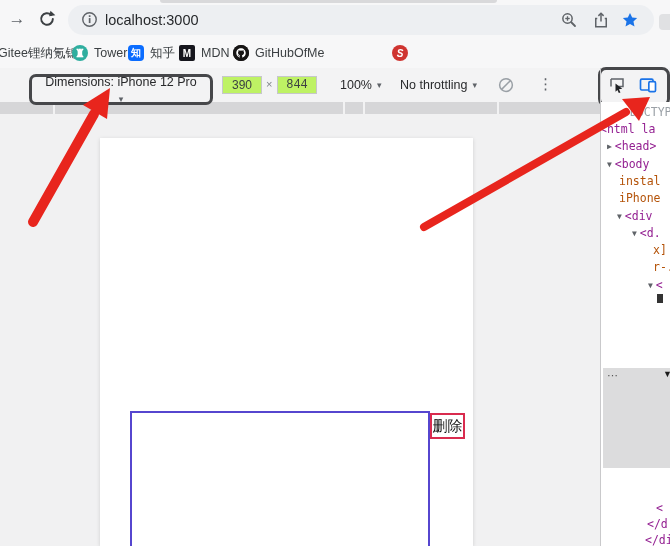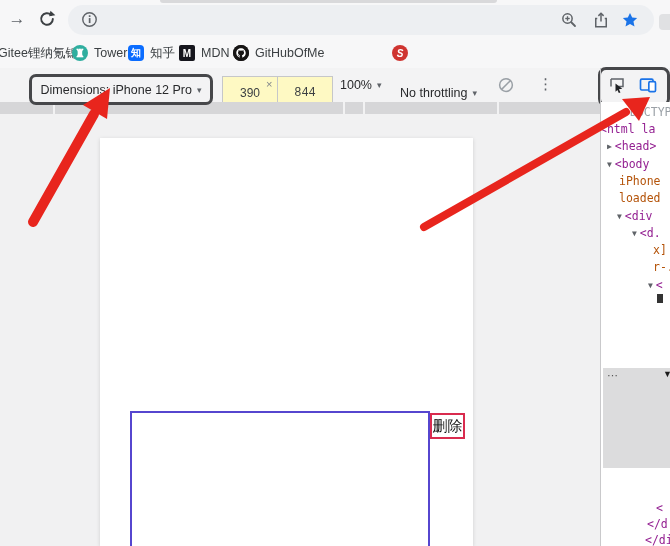--- a/index.html
+++ b/index.html
@@ -28,29 +28,29 @@
          font-size:10px;font-weight:bold;color:#fff;flex:0 0 16px;}
   .ic-tower{background:#2fae9f;border-radius:8px;font-size:11px;}
   .ic-zhihu{background:#0a6cff;}
   .ic-mdn{background:#16161d;border-radius:2px;}
   .ic-github{background:#171515;border-radius:8px;}
   .ic-css{background:#cf3430;border-radius:8px;font-style:italic;}
 
   
   .devbar{position:absolute;top:68px;left:0;width:670px;height:34px;background:#f3f3f4;border-bottom:1px solid #d6d6d8;}
   .dims-annot{position:absolute;left:29px;top:6px;width:178px;height:25px;border:3px solid #46474a;border-radius:7px;
-              display:flex;align-items:center;justify-content:center;gap:5px;background:transparent;z-index:3;}
+              display:flex;align-items:center;justify-content:center;gap:5px;background:transparent;z-index:3;flex-direction:column;}
   .dims-text{font-size:12.5px;color:#28292b;white-space:nowrap;}
   .caret{font-size:9px;color:#5f6368;}
-  .dim-input{position:absolute;top:8px;width:38px;height:16px;border:1px solid #c6c7c9;background:#fef9c3;
-             font-size:12px;color:#3c4043;text-align:center;font-family:"Liberation Sans",sans-serif;padding:8px;}
+  .dim-input{position:absolute;top:8px;width:38px;height:16px;border:1px solid #c6c7c9;background:#bef264;
+             font-size:12px;color:#3c4043;text-align:center;font-family:"Liberation Sans",sans-serif;padding:0;}
   .w-in{left:222px;} .h-in{left:277px;font-family:Liberation Mono, monospace;}
   .times{position:absolute;left:266px;top:10px;font-size:11px;color:#80868b;}
   .sel{position:absolute;top:10px;display:flex;align-items:center;gap:5px;font-size:12.5px;color:#28292b;white-space:nowrap;}
-  .zoom-sel{left:340px;} .throt-sel{left:400px;margin-top:8px;}
+  .zoom-sel{left:340px;} .throt-sel{left:400px;}
   .rotate-ic{position:absolute;left:497px;top:8px;width:18px;height:18px;}
   .kebab{position:absolute;left:538px;top:7px;font-size:15px;color:#5f6368;letter-spacing:0;}
   .dt-icons-annot{position:absolute;left:598px;top:-1px;width:66px;height:34px;border:3px solid #46474a;border-radius:8px;z-index:3;}
   .inspect-ic{position:absolute;left:608px;top:8px;width:18px;height:18px;}
   .devtoggle-ic{position:absolute;left:638px;top:7px;width:20px;height:20px;}
 
   
   .mqbar{position:absolute;top:102px;left:0;width:600px;height:12px;background:#d6d6d8;}
   .mq-sep{position:absolute;top:0;width:2px;height:12px;background:#f2f2f3;}
 
@@ -97,20 +97,21 @@
         </svg>
     </div>
     <div class="omnibox">
       <div class="info-ic">
         <svg width="17" height="17" viewBox="0 0 24 24">
             <circle cx="12" cy="12" r="9.5" fill="none" stroke="#5f6368" stroke-width="2"></circle>
             <rect x="11" y="10" width="2.4" height="7" fill="#5f6368"></rect>
             <rect x="11" y="6" width="2.4" height="2.4" fill="#5f6368"></rect>
           </svg>
       </div>
+      <span class="url">localhost:3000</span>
       <div class="omni-ic zoom-ic">
         <svg width="18" height="18" viewBox="0 0 24 24">
             <circle cx="10" cy="10" r="6.2" fill="none" stroke="#5f6368" stroke-width="2"></circle>
             <line x1="15" y1="15" x2="20" y2="20" stroke="#5f6368" stroke-width="2.4" stroke-linecap="round"></line>
             <line x1="7" y1="10" x2="13" y2="10" stroke="#5f6368" stroke-width="1.8"></line>
             <line x1="10" y1="7" x2="10" y2="13" stroke="#5f6368" stroke-width="1.8"></line>
           </svg>
       </div>
       <div class="omni-ic share-ic">
         <svg width="18" height="18" viewBox="0 0 24 24">
@@ -210,22 +211,22 @@
     <div class="chat-box"></div>
     <div class="del-btn">删除</div>
   </div>
 
   <div class="dt-border"></div>
   <div class="dtpanel">
     <div class="trow t-doc" style="left:30px;top:3px"><span>DOCTYP</span></div>
     <div class="trow t-tag" style="left:0;top:20px"><span>&lt;html la</span></div>
     <div class="trow t-tag" style="left:7px;top:37px"><span class="t-arrow">▶</span><span>&lt;head&gt;</span></div>
     <div class="trow t-tag" style="left:7px;top:55px"><span class="t-arrow">▼</span><span>&lt;body</span></div>
-    <div class="trow t-attr" style="left:19px;top:72px"><span>iPhone</span></div>
-    <div class="trow t-attr" style="left:19px;top:89px"><span>loaded</span></div>
+    <div class="trow t-attr" style="left:19px;top:72px"><span>instal</span></div>
+    <div class="trow t-attr" style="left:19px;top:89px"><span>iPhone</span></div>
     <div class="trow t-tag" style="left:17px;top:107px"><span class="t-arrow">▼</span><span>&lt;div</span></div>
     <div class="trow t-tag" style="left:32px;top:124px"><span class="t-arrow">▼</span><span>&lt;d.</span></div>
     <div class="trow t-attr" style="left:53px;top:141px"><span>x]</span></div>
     <div class="trow t-attr" style="left:53px;top:158px"><span>r-.</span></div>
     <div class="trow t-tag" style="left:48px;top:176px"><span class="t-arrow">▼</span><span>&lt;</span></div>
     <div class="sq-mark"></div>
     <div class="hoverbox">
       <span class="hov-ellipsis">⋯</span>
       <span class="hov-caret">▼</span>
     </div>

